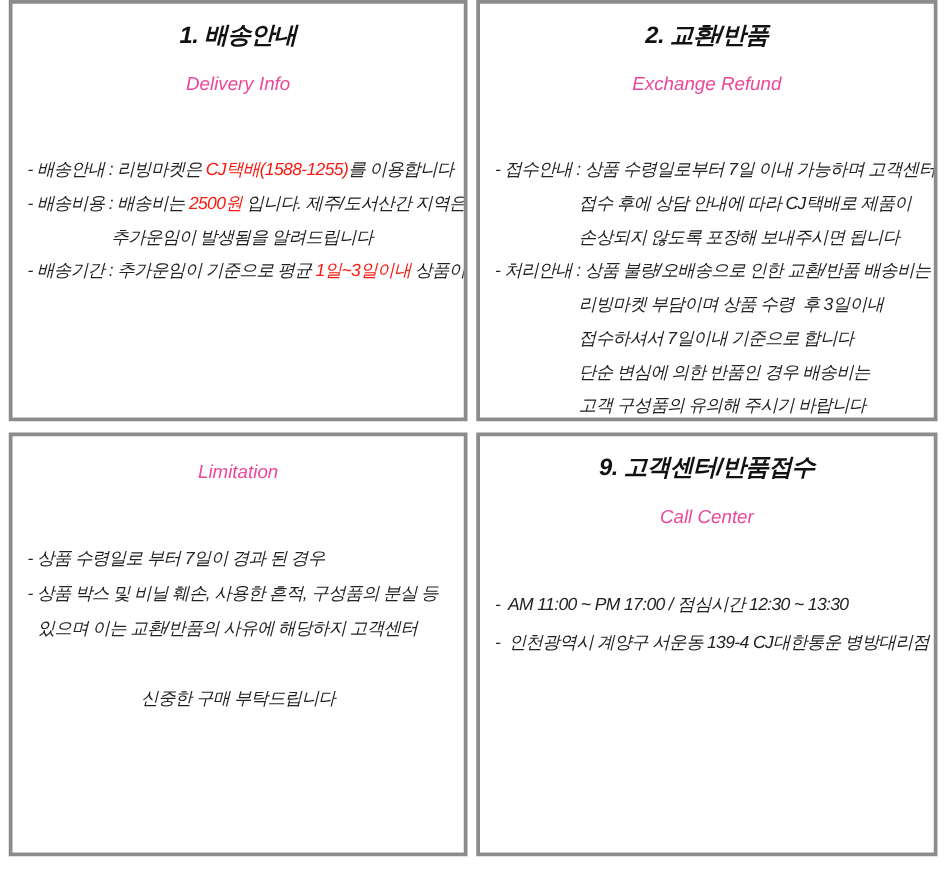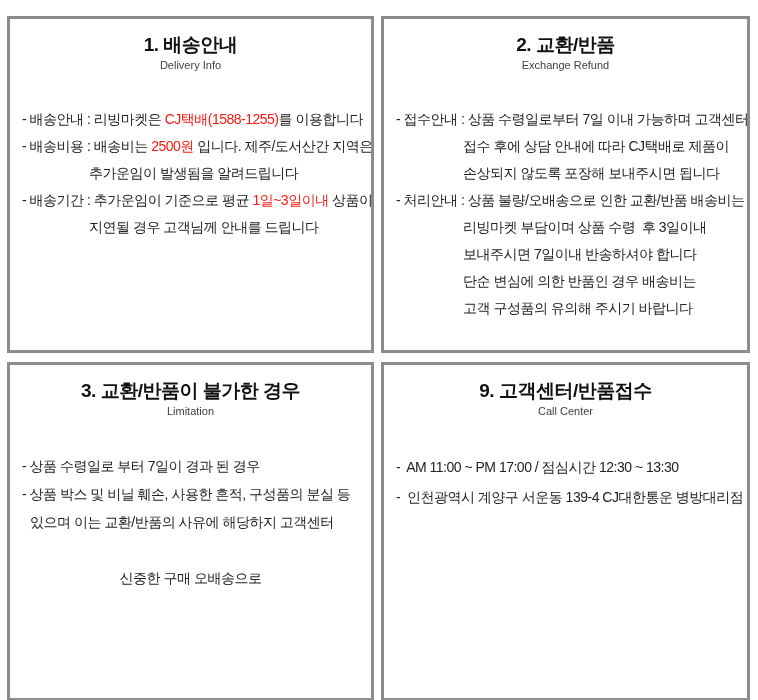--- a/index.html
+++ b/index.html
@@ -4,53 +4,54 @@
 <style>
   html,body{margin:0;padding:0;background:#ffffff;}
   body{
     width:758px;height:700px;
     font-family:"Liberation Sans","DejaVu Sans",sans-serif;
     color:#222222;
   }
   .sheet{
     box-sizing:border-box;
     width:758px;height:700px;
-    padding:16px 8px 8px 7px;
+    padding:0 8px 8px 7px;
     display:grid;
     grid-template-columns:367px 369px;
     grid-template-rows:337px 339px;
     column-gap:7px;
     row-gap:9px;
     background:#ffffff;
+    font-style:italic;
   }
   .panel{
     box-sizing:border-box;
     border:3px solid #8c8c8c;
     background:#ffffff;
     padding:0 12px;
     overflow:hidden;
   }
   .panel-title{
     margin:15px 0 0 0;
     text-align:center;
     font-size:19px;
     line-height:21px;
     font-weight:bold;
     color:#111111;
     letter-spacing:-0.5px;
   }
   .panel-subtitle{
-    margin-top:1px;
+    margin-top:20px;
     text-align:center;
-    font-size:11px;
+    font-size:15px;
     line-height:18px;
-    color:#404040;
+    color:#ec4899;
   }
   .panel-body{
-    margin-top:32px;
+    margin-top:45px;
     font-size:14px;
     color:#222222;
     letter-spacing:-0.5px;
   }
   .line{
     line-height:27px;
     white-space:pre;
   }
   .panel.p3 .line{line-height:28px;}
   .panel.p4 .line{line-height:30px;}
@@ -69,47 +70,45 @@
 <div class="sheet">
 
   <section class="panel p1">
     <h2 class="panel-title">1. 배송안내</h2>
     <div class="panel-subtitle">Delivery Info</div>
     <div class="panel-body">
         <div class="line bullet"><span>- 배송안내 : 리빙마켓은 </span><span class="red">CJ택배(1588-1255)</span><span>를 이용합니다</span></div>
         <div class="line bullet"><span>- 배송비용 : 배송비는 </span><span class="red">2500원</span><span> 입니다. 제주/도서산간 지역은</span></div>
         <div class="line cont"><span>추가운임이 발생됨을 알려드립니다</span></div>
         <div class="line bullet"><span>- 배송기간 : 추가운임이 기준으로 평균 </span><span class="red">1일~3일이내</span><span> 상품이</span></div>
-        <div class="line cont"><span>지연될 경우 고객님께 안내를 드립니다</span></div>
       </div>
   </section>
 
   <section class="panel p2">
     <h2 class="panel-title">2. 교환/반품</h2>
     <div class="panel-subtitle">Exchange Refund</div>
     <div class="panel-body">
         <div class="line bullet"><span>- 접수안내 : 상품 수령일로부터 7일 이내 가능하며 고객센터로</span></div>
         <div class="line cont"><span>접수 후에 상담 안내에 따라 CJ택배로 제품이</span></div>
         <div class="line cont"><span>손상되지 않도록 포장해 보내주시면 됩니다</span></div>
         <div class="line bullet"><span>- 처리안내 : 상품 불량/오배송으로 인한 교환/반품 배송비는</span></div>
         <div class="line cont"><span>리빙마켓 부담이며 상품 수령  후 3일이내</span></div>
-        <div class="line cont"><span>보내주시면 7일이내 반송하셔야 합니다</span></div>
+        <div class="line cont"><span>접수하셔서 7일이내 기준으로 합니다</span></div>
         <div class="line cont"><span>단순 변심에 의한 반품인 경우 배송비는</span></div>
         <div class="line cont"><span>고객 구성품의 유의해 주시기 바랍니다</span></div>
       </div>
   </section>
 
   <section class="panel p3">
-    <h2 class="panel-title">3. 교환/반품이 불가한 경우</h2>
     <div class="panel-subtitle">Limitation</div>
     <div class="panel-body">
         <div class="line bullet"><span>- 상품 수령일로 부터 7일이 경과 된 경우</span></div>
         <div class="line bullet"><span>- 상품 박스 및 비닐 훼손, 사용한 흔적, 구성품의 분실 등</span></div>
         <div class="line cont-sm"><span>있으며 이는 교환/반품의 사유에 해당하지 고객센터</span></div>
-        <div class="line center"><span>신중한 구매 오배송으로</span></div>
+        <div class="line center"><span>신중한 구매 부탁드립니다</span></div>
       </div>
   </section>
 
   <section class="panel p4">
     <h2 class="panel-title">9. 고객센터/반품접수</h2>
     <div class="panel-subtitle">Call Center</div>
     <div class="panel-body">
         <div class="line bullet"><span>-  AM 11:00 ~ PM 17:00 / 점심시간 12:30 ~ 13:30</span></div>
         <div class="line bullet"><span>-  인천광역시 계양구 서운동 139-4 CJ대한통운 병방대리점</span></div>
       </div>

